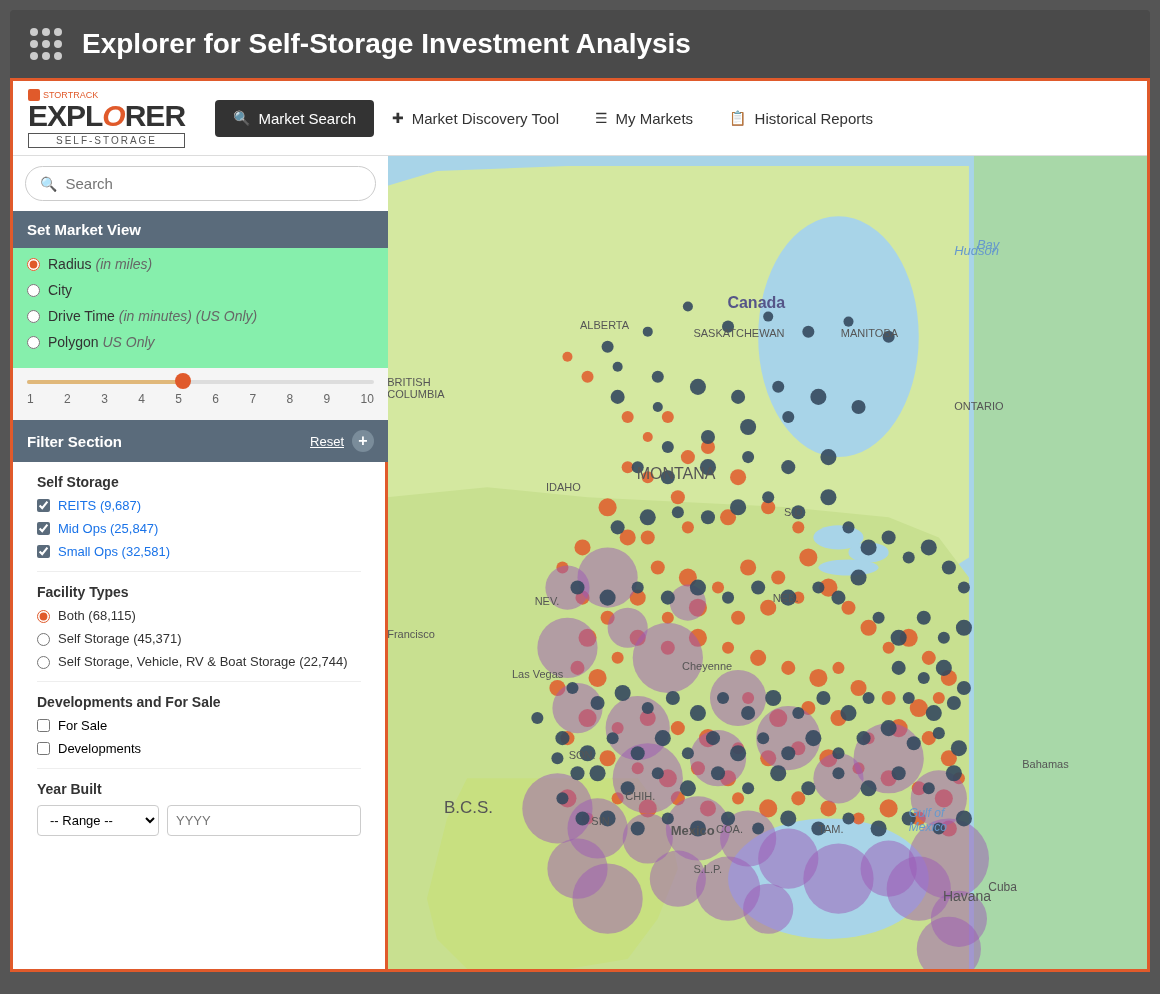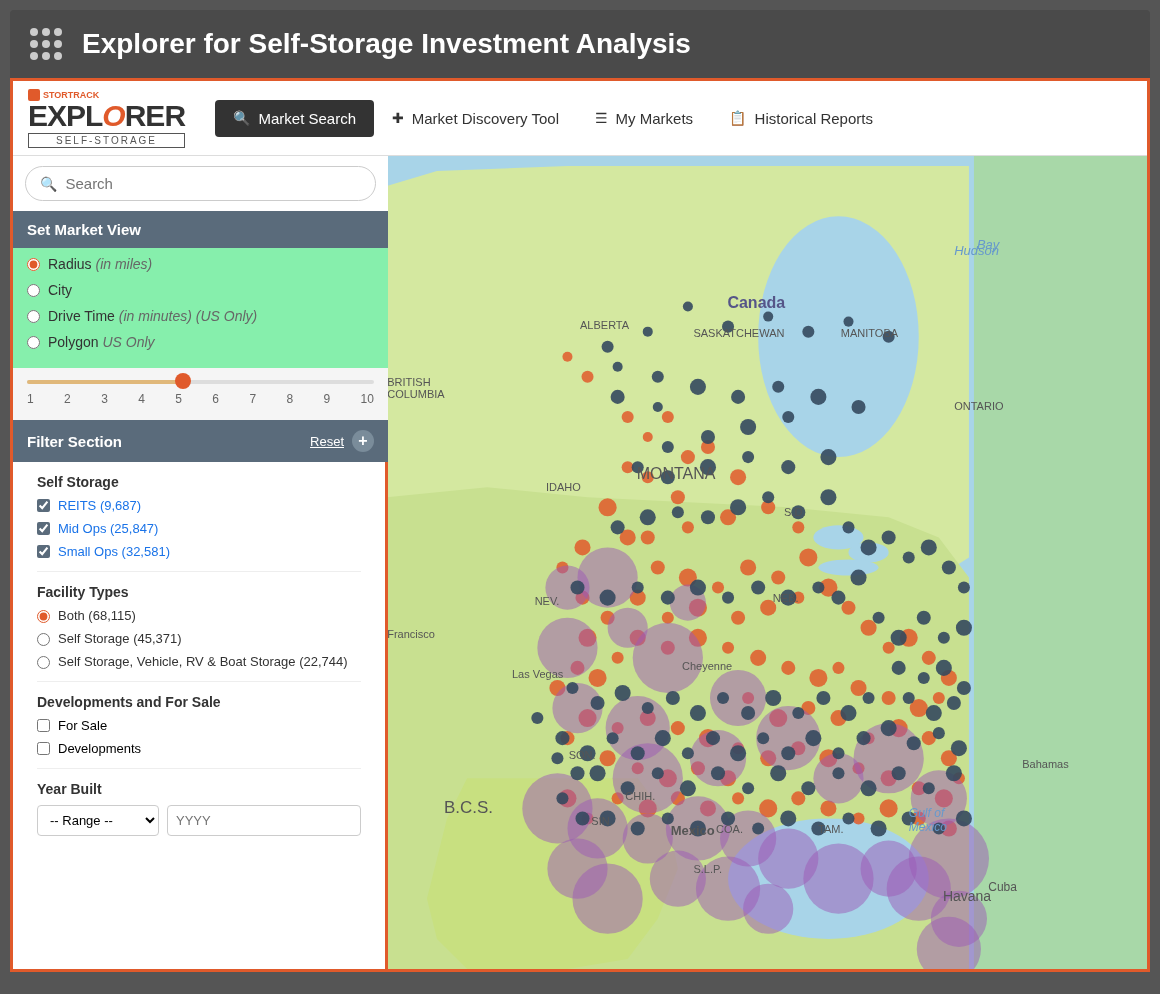--- a/index.html
+++ b/index.html
@@ -57,21 +57,21 @@
       flex-shrink: 0;
     }
     .logo-area {
       display: flex;
       flex-direction: column;
       margin-right: 30px;
     }
     .stortrack-label {
       font-size: 9px;
       color: #e05a2b;
-      font-weight: bold;
+      font-weight: normal;
       display: flex;
       align-items: center;
       gap: 3px;
     }
     .stortrack-icon {
       width: 12px; height: 12px;
       background: #e05a2b;
       border-radius: 2px;
       display: inline-block;
     }

